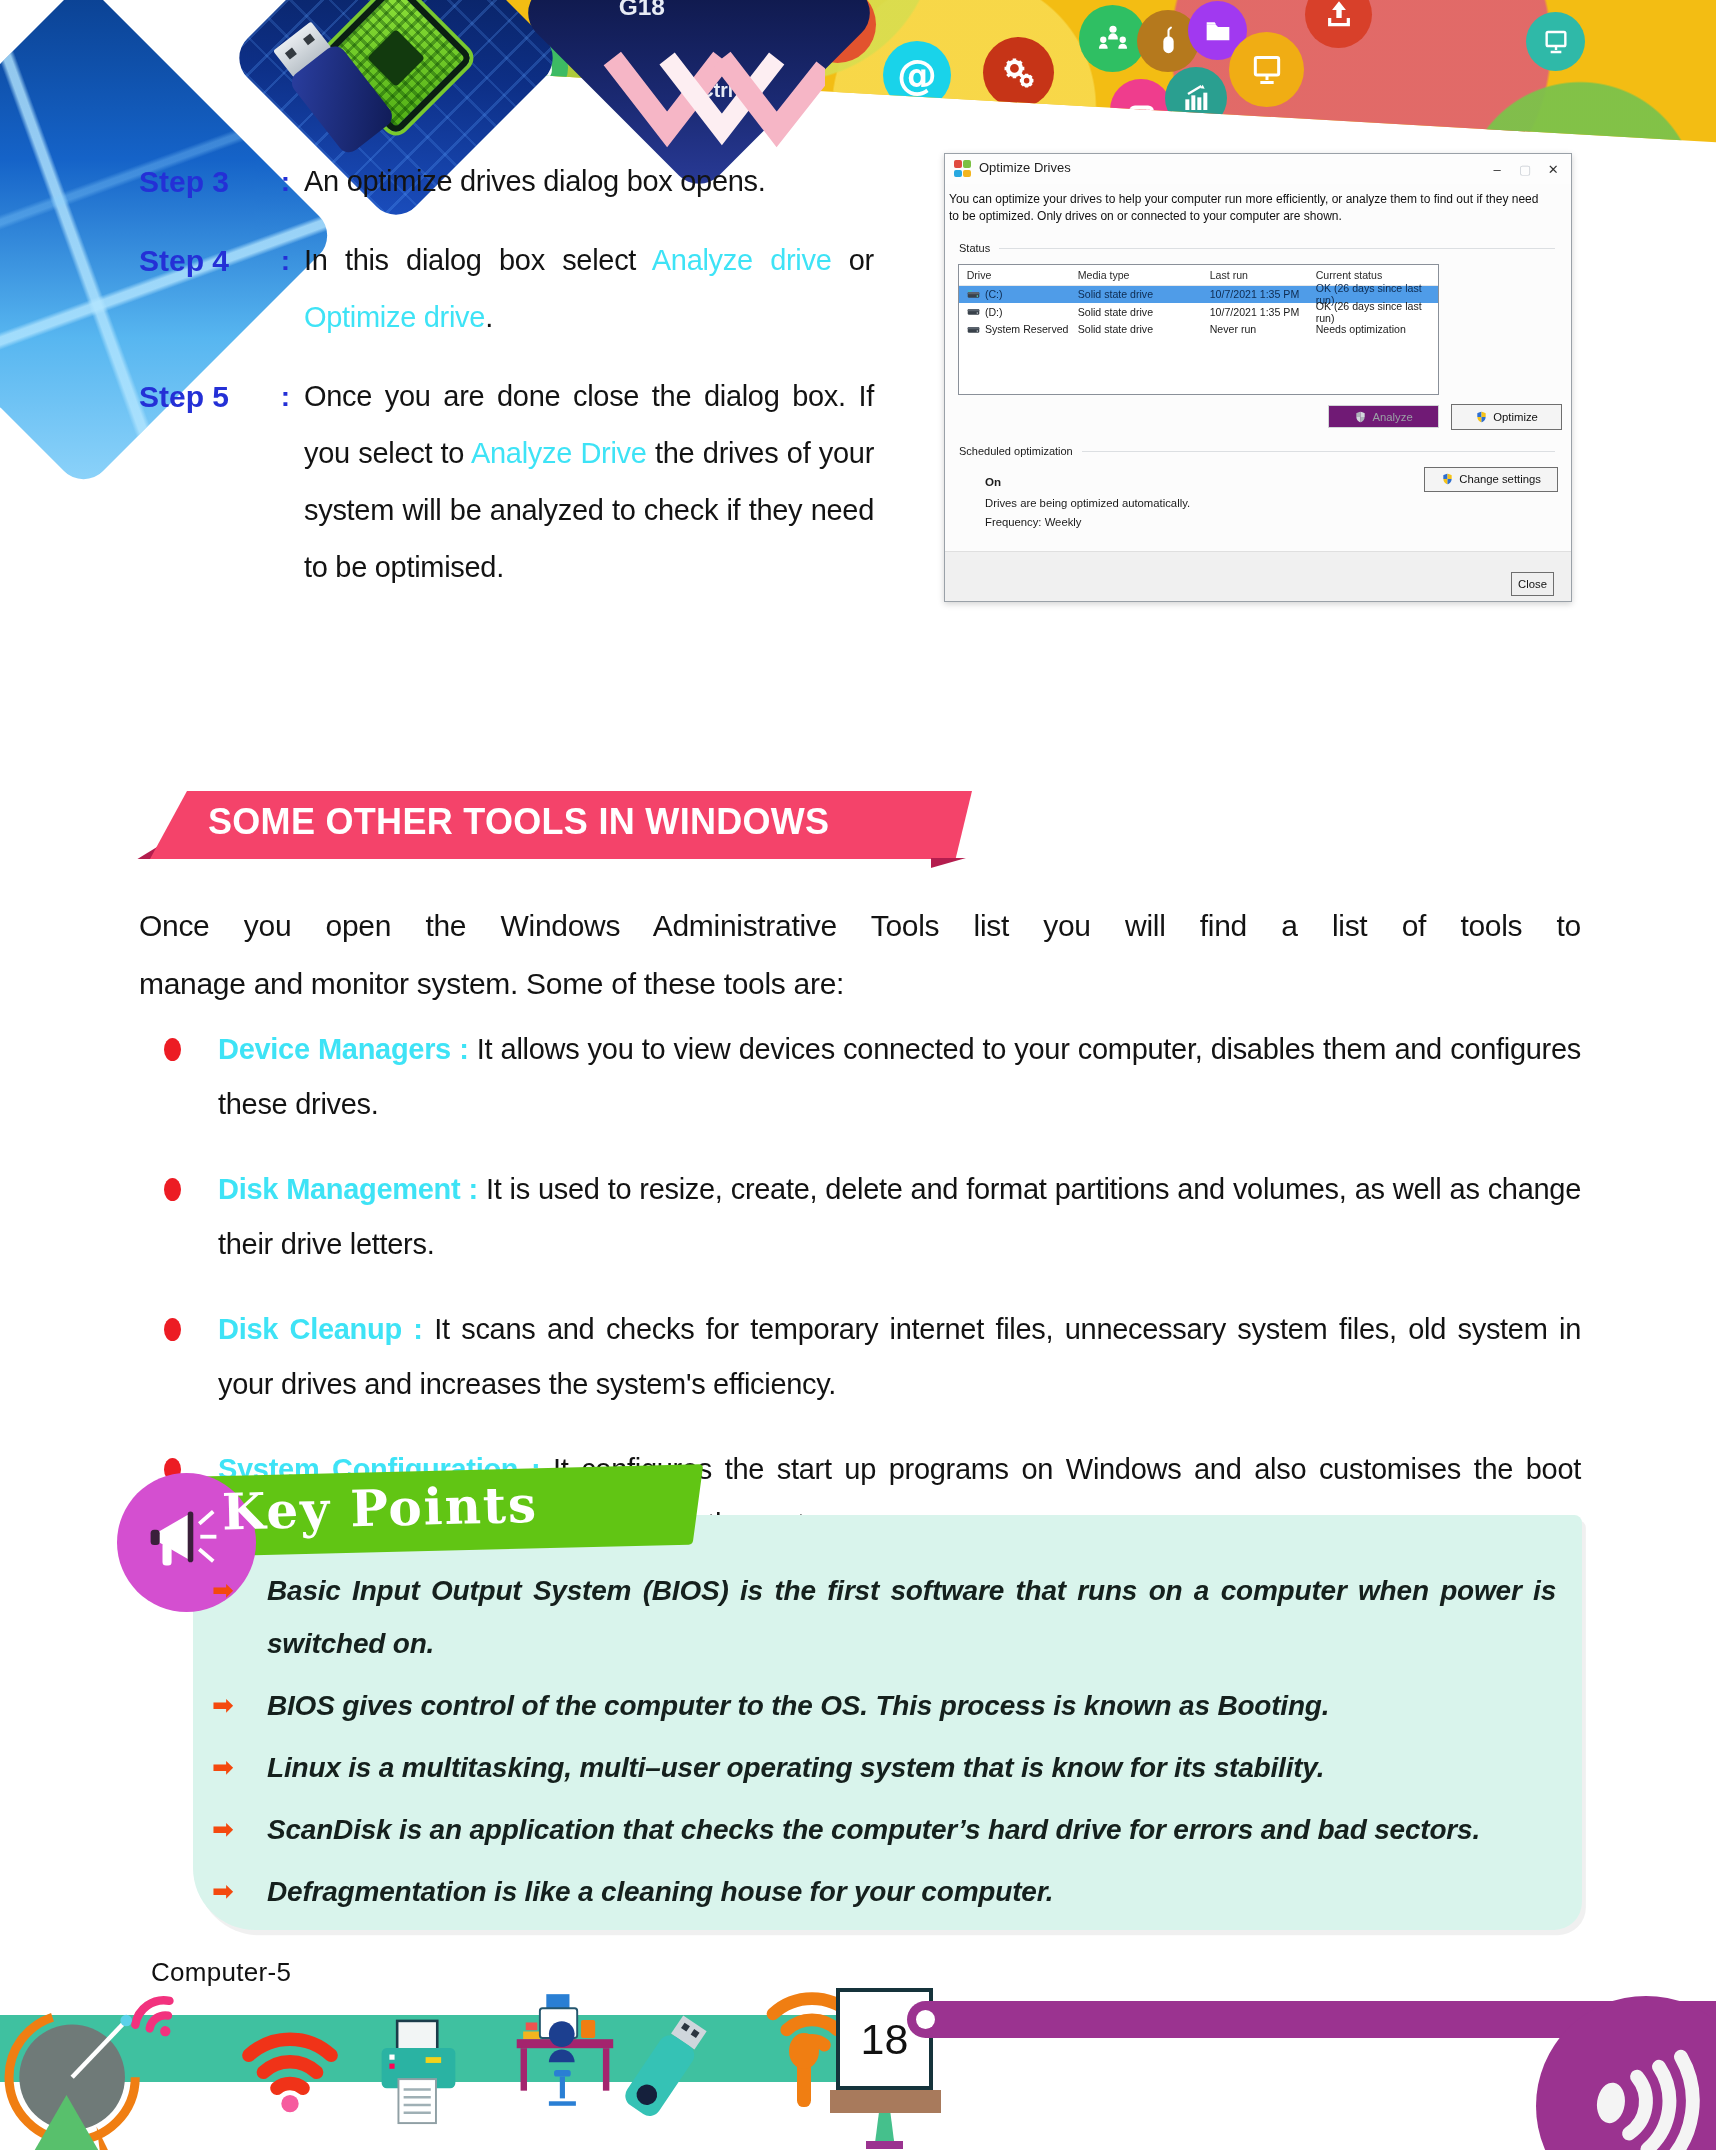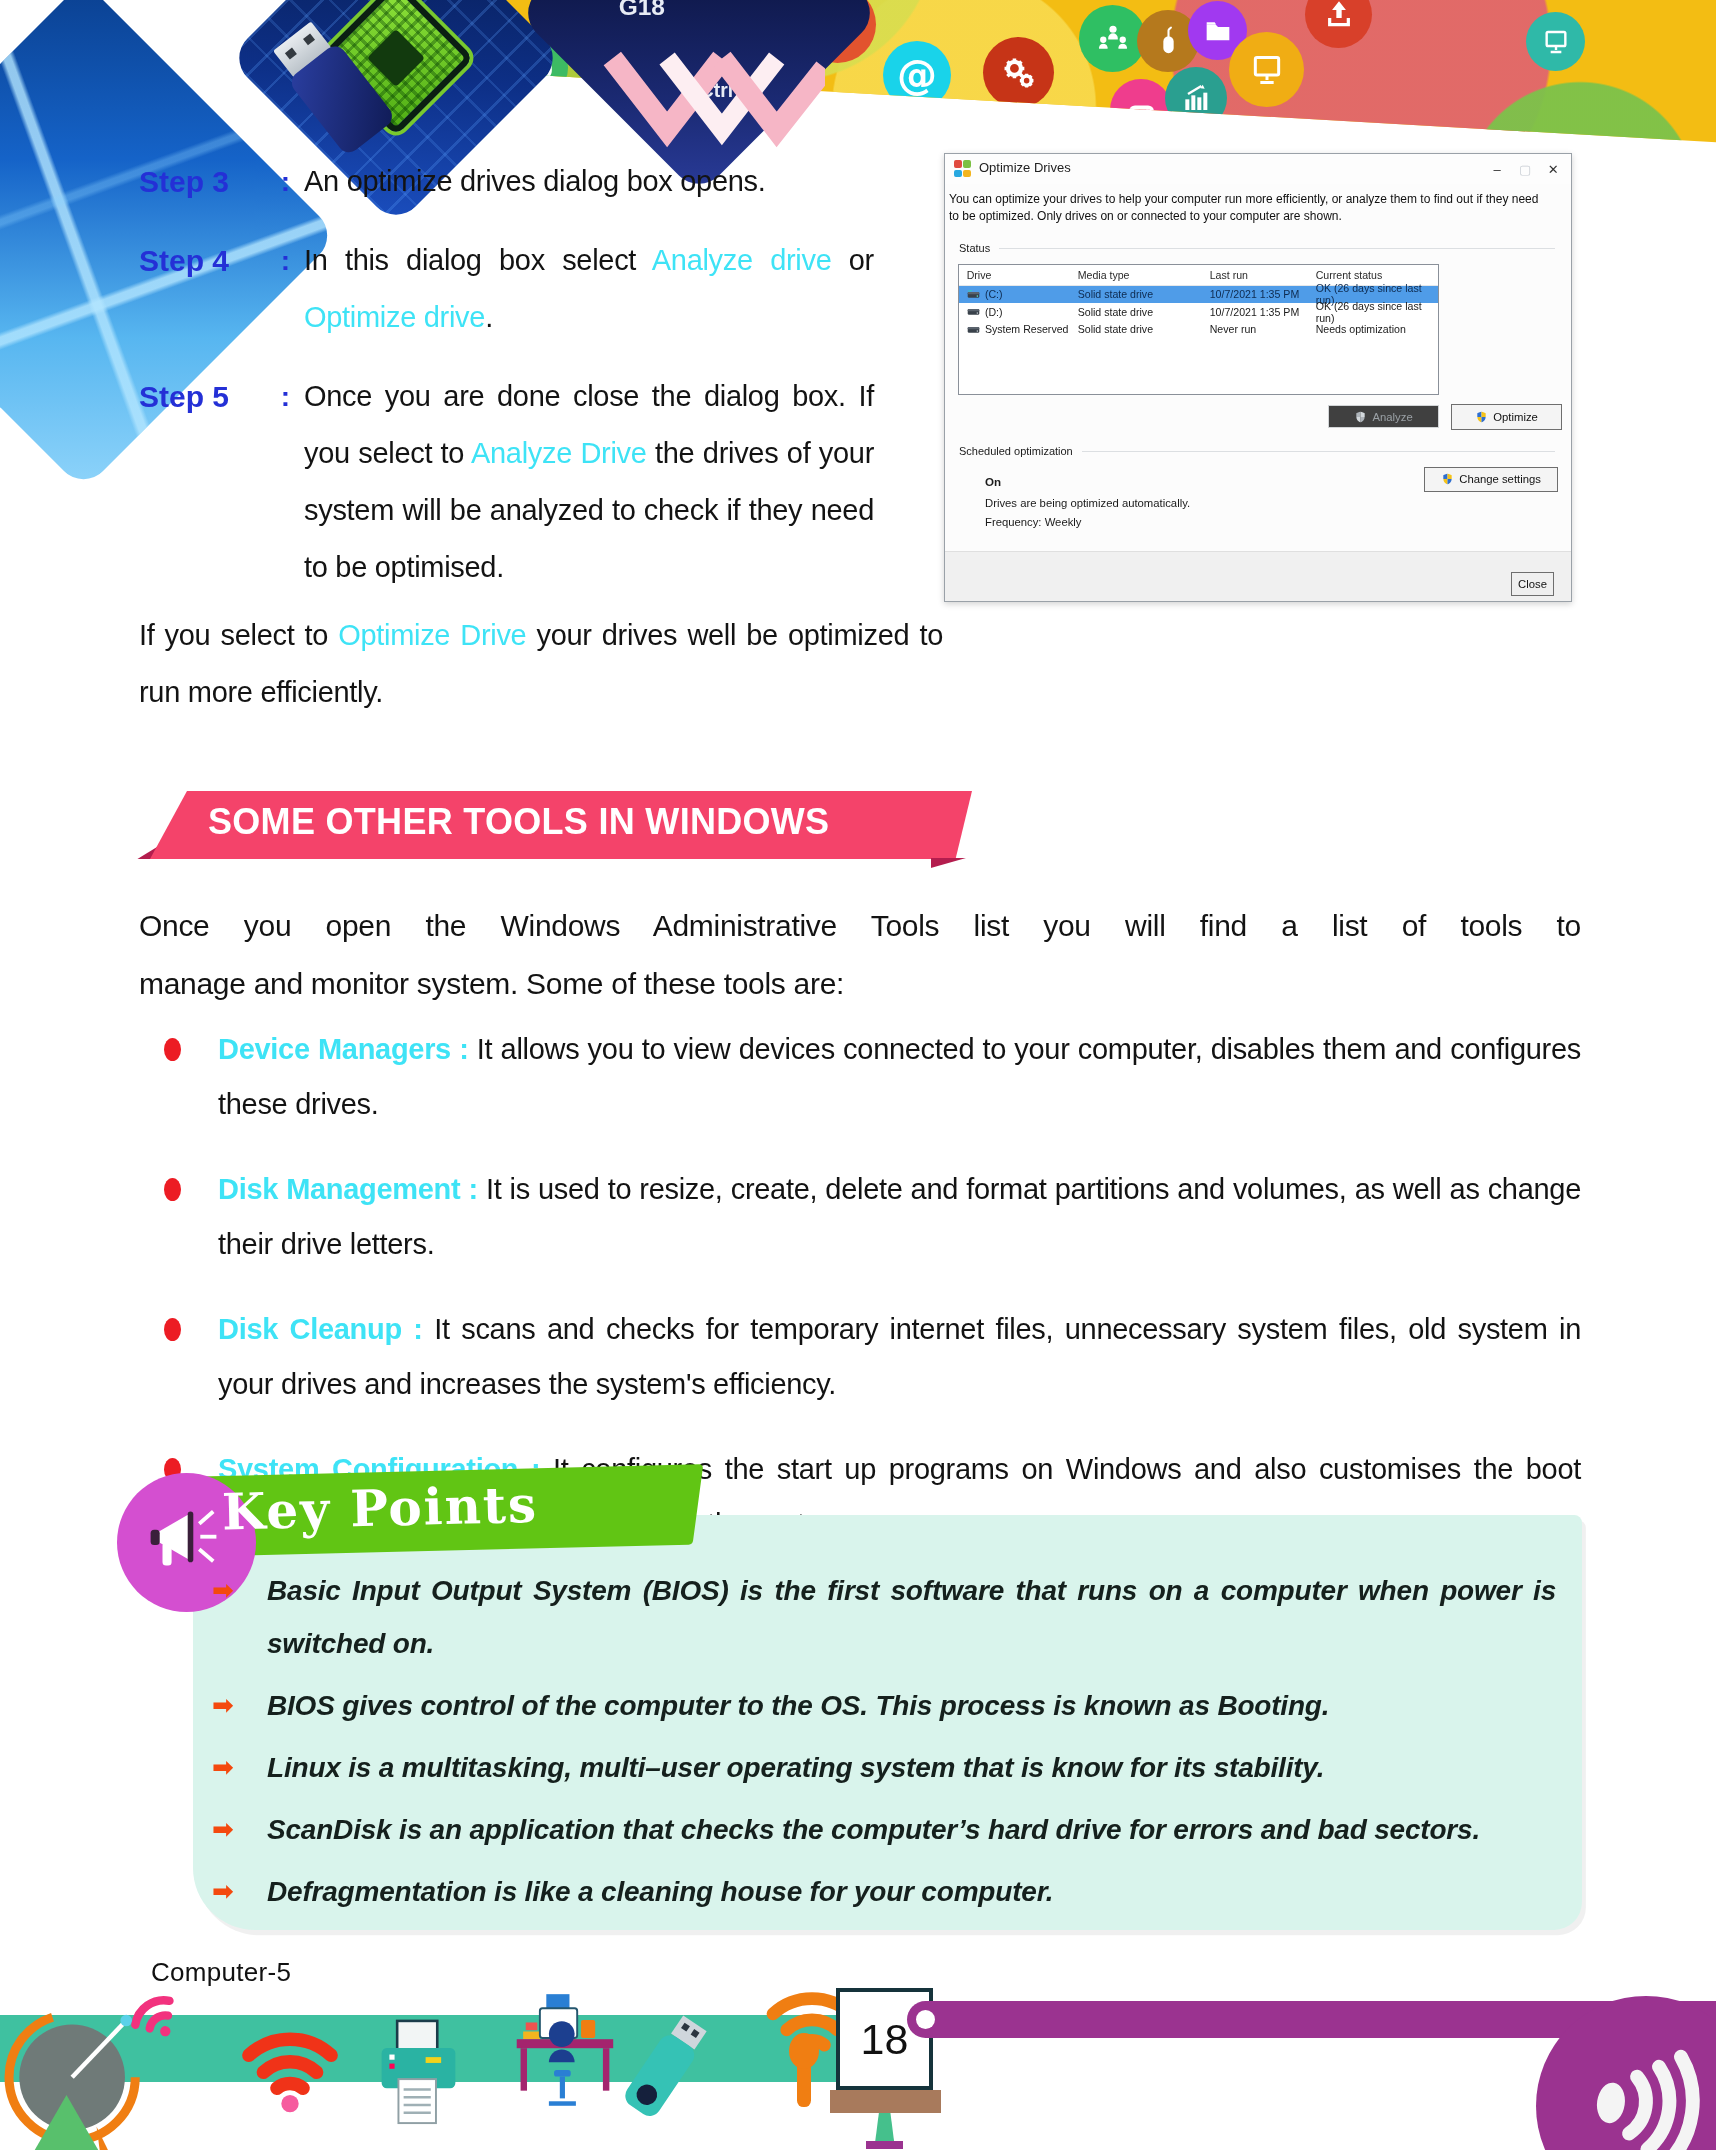--- a/index.html
+++ b/index.html
@@ -80,21 +80,21 @@
   .rule-row { position:absolute; display:flex; align-items:center; gap:9px; font-size:11px; color:#1a1a1a; }
   .rule-row .ln { flex:1; height:0.6px; background:#dcdfe2; }
   .dlg-table { position:absolute; left:13px; top:110px; width:481px; height:131px; border:0.6px solid #8a9099; background:#fff; }
   .t-row { display:flex; align-items:center; height:17.4px; font-size:10.6px; color:#1a1a1a; padding-left:7.7px; }
   .t-head { height:20.6px; border-bottom:0.6px solid #e6e8ea; color:#2b2b2b; }
   .c1 { width:111px; display:flex; align-items:center; gap:5.2px; }
   .c2 { width:132px; } .c3 { width:106px; } .c4 { flex:1; }
   .t-sel { background:#4f9ce8; color:#0e2b50; }
   .drive-ico { width:13px; height:9px; flex:0 0 auto; }
   .dlg-btn { position:absolute; display:flex; align-items:center; justify-content:center; gap:5.2px; font-size:11.3px; border:0.6px solid #7d7d7d; background:#f4f4f4; color:#111; }
-  .dlg-btn.disabled { background:#404040; border-color:#d2d5d7; color:#9aa0a5; }
+  .dlg-btn.disabled { background:#701a75; border-color:#d2d5d7; color:#9aa0a5; }
   .shield { width:13px; height:14px; }
   .sched-on { position:absolute; left:40px; top:321px; font-size:11.6px; font-weight:bold; }
   .sched-auto { position:absolute; left:40px; top:343px; font-size:11.3px; }
   .sched-freq { position:absolute; left:40px; top:362px; font-size:11.3px; }
   .dlg-foot { position:absolute; left:0; right:0; bottom:0; height:50px; background:#f0f0f0; border-top:0.6px solid #dfdfdf; }
 
   
   .banner { position:absolute; left:137px; top:791px; width:835px; height:68px; }
   .banner .back { position:absolute; left:0; top:5.2px; width:103px; height:63px; background:#b41d4e; clip-path:polygon(0 100%,100% 0,100% 100%); }
   .banner .main { position:absolute; left:13px; top:0; right:0; bottom:0; background:#f4436a; clip-path:polygon(4.5% 0,100% 0,98% 100%,0 100%); }
@@ -290,21 +290,20 @@
       <span class="step-label">Step 4</span>
       <span class="step-colon">:</span>
       <span class="step-text"><span>In this dialog box select </span><span class="hl">Analyze drive</span><span> or </span><span class="hl">Optimize drive</span><span>.</span></span>
     </div>
     <div class="step-row">
       <span class="step-label">Step 5</span>
       <span class="step-colon">:</span>
       <span class="step-text"><span>Once you are done close the dialog box. If you select to </span><span class="hl">Analyze Drive</span><span> the drives of your system will be analyzed to check if they need to be optimised.</span></span>
     </div>
   </div>
-  <p class="after-steps"><span>If you select to </span><span class="hl">Optimize Drive</span><span> your drives well be optimized to run more efficiently.</span></p>
 
   <div class="dlg">
     <div class="dlg-titlebar">
       <span class="dlg-ico">
         <i style="left:0;top:0;background:#e04a3f;"></i>
           <i style="right:0;top:0;background:#7cc043;"></i>
           <i style="left:0;bottom:0;background:#28a8e0;"></i>
           <i style="right:0;bottom:0;background:#f3b51f;"></i>
       </span>
       <span class="dlg-title">Optimize Drives</span>

